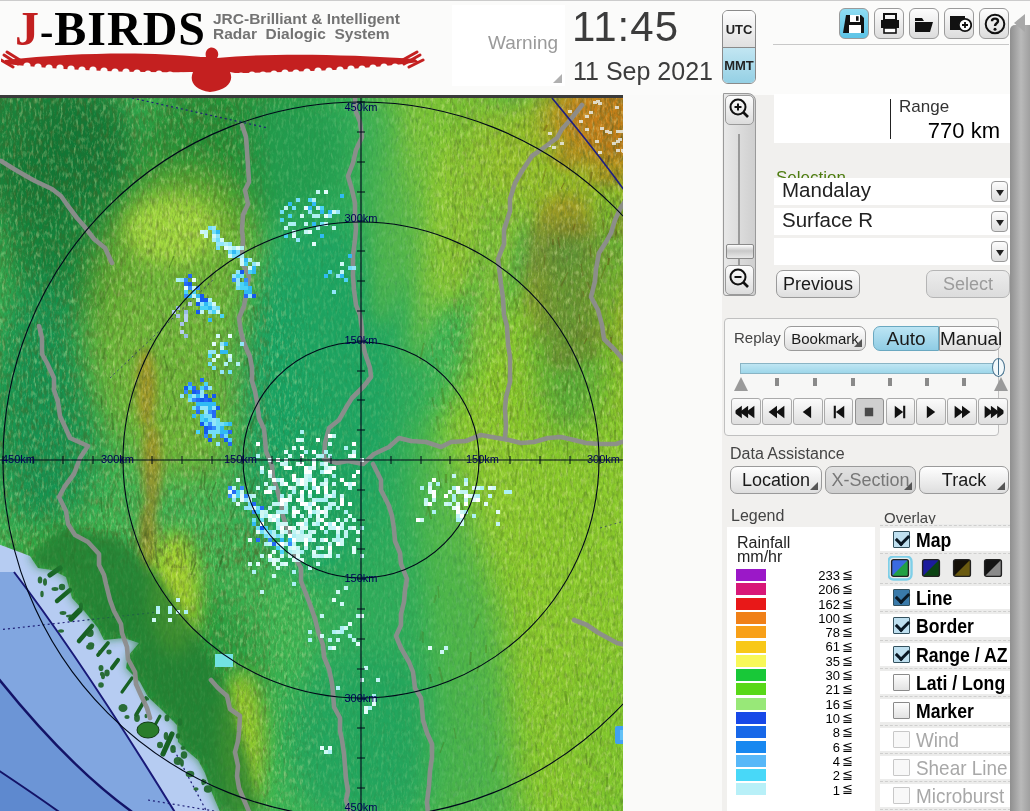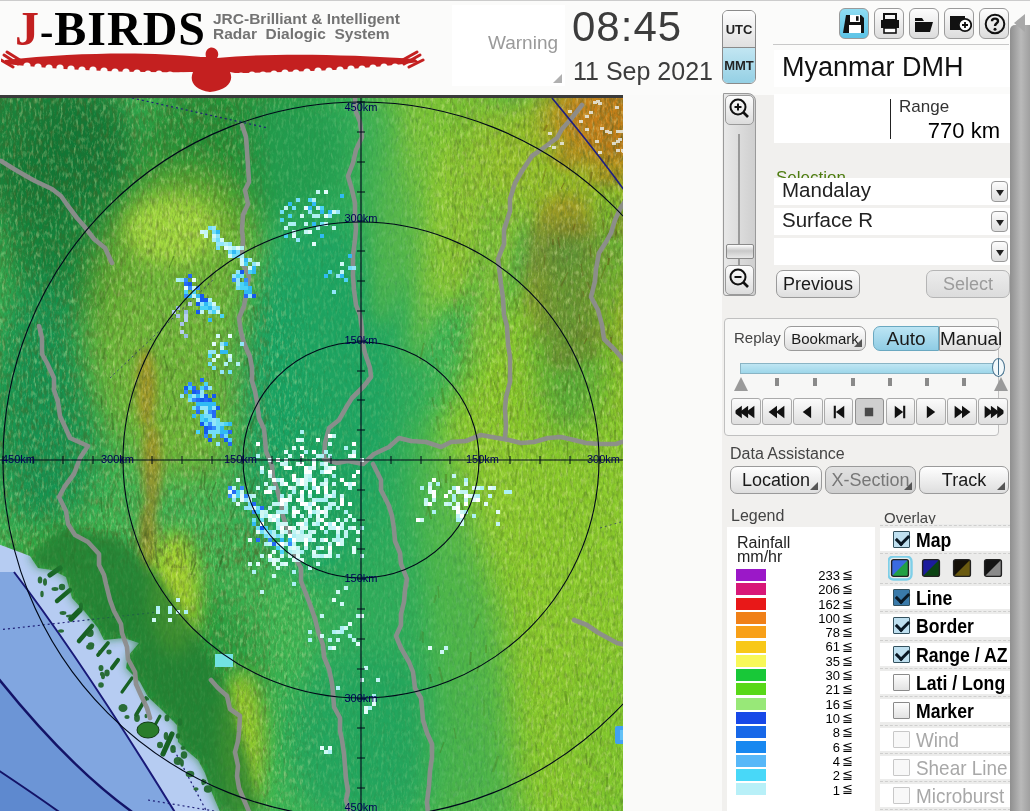--- a/index.html
+++ b/index.html
@@ -1634,21 +1634,21 @@
         <path d="M22,16 L6,6" stroke="#c42020" stroke-width="3" stroke-linecap="round"></path>
         <path d="M403,18 L419,9" stroke="#c42020" stroke-width="3" stroke-linecap="round"></path>
         <path d="M17,18 L3,9" stroke="#c42020" stroke-width="3" stroke-linecap="round"></path>
         <path d="M408,21 L422,14" stroke="#c42020" stroke-width="3" stroke-linecap="round"></path>
         <path d="M12,21 L0,14" stroke="#c42020" stroke-width="3" stroke-linecap="round"></path>
 </svg>
   <div id="warning">
         <span>Warning</span>
         <div id="warnfold"></div>
       </div>
-  <div id="clock">08:45</div>
+  <div id="clock">11:45</div>
   <div id="date">11 Sep 2021</div>
   <div id="tz">
         <div id="utc">UTC</div>
         <div id="mmt">MMT</div>
       </div>
   <div class="tbtn" id="tb1">
         <svg width="24" height="24" viewBox="0 0 24 24">
           <path d="M3,3 h15 l3,3 v15 h-21 z" fill="#111"></path>
           <rect x="7" y="3" width="10" height="7" fill="#fff"></rect>
           <rect x="13" y="4.2" width="2.6" height="4.6" fill="#111"></rect>
@@ -1678,23 +1678,20 @@
   <div class="tbtn" id="tb5">
         <svg width="24" height="24" viewBox="0 0 24 24">
           <circle cx="12" cy="12" r="9.3" fill="none" stroke="#111" stroke-width="2"></circle>
           <path d="M9,9.2 C9,5.8 15,5.8 15,9.2 C15,11.4 12,11.2 12,14" fill="none" stroke="#111" stroke-width="2.4"></path>
           <circle cx="12" cy="17.2" r="1.5" fill="#111"></circle>
         </svg>
       </div>
   </div>
  <div id="sidebar"></div>
  <div id="topline"></div>
- <div class="wbox" id="dmhbox">
-      <div>Myanmar DMH</div>
-    </div>
  <div class="wbox" id="rangebox"></div>
     <div id="rangeline"></div>
     <div id="rangelbl">Range</div>
  <div id="rangeval">770 km</div>
  <div id="selection">Selection</div>
  <div class="drow" id="dr2">
       <div class="txt">Surface R</div>
       <div class="dbtn"></div>
     </div>
  <div class="drow" id="dr1">

